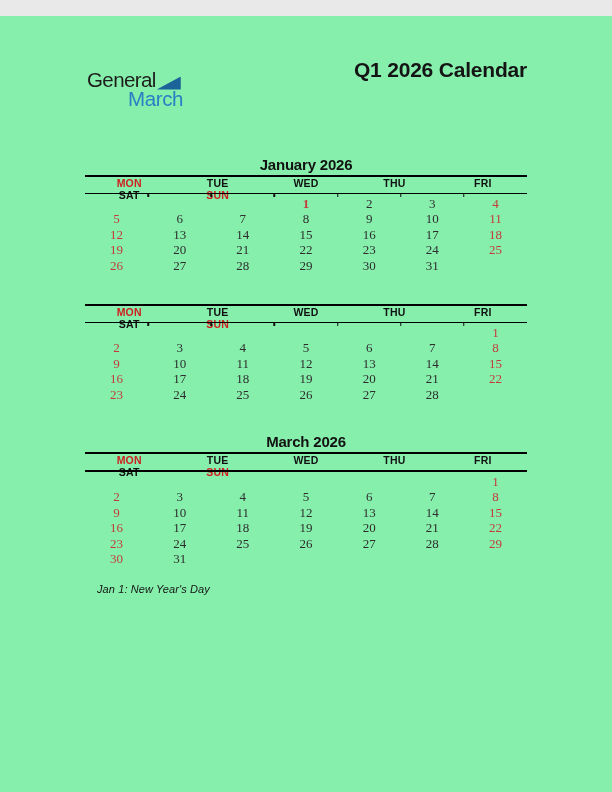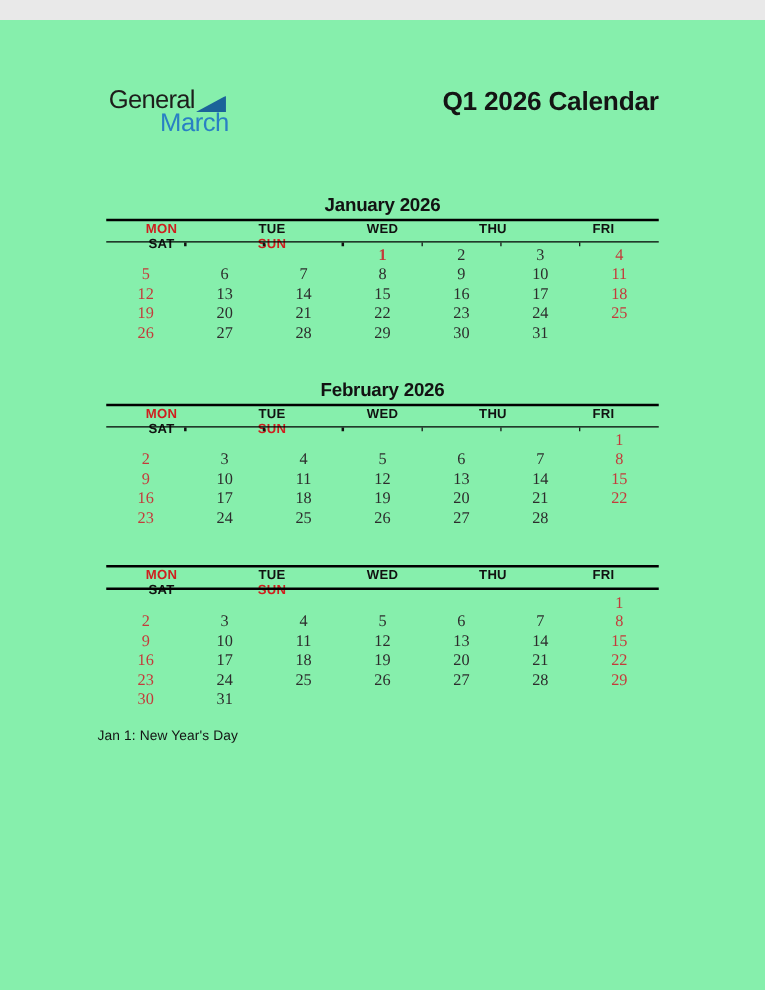--- a/index.html
+++ b/index.html
@@ -25,21 +25,21 @@
     background:var(--logo-triangle, #1b6399);
     clip-path:polygon(0 100%, 100% 0, 100% 100%);
   }
   .logo-blue {
     font-size:20.5px; line-height:1; letter-spacing:-0.4px;
     color:var(--logo-blue, #2980c4);
     text-align:right; margin-top:-2px;
   }
 
   
-  .doc-title { position:absolute; top:54px; right:85px; text-align:left; }
+  .doc-title { position:absolute; top:42px; right:85px; text-align:left; }
   .doc-title .main {
     font-size:21px; font-weight:bold; letter-spacing:-0.2px;
     color:#141414; line-height:1.1; margin:0;
   }
   .doc-title .sub { font-size:16px; color:#141414; margin-top:4px; }
 
   
   .months { position:absolute; top:140px; left:85px; width:442px; }
   .month { margin-bottom:31px; }
   .month-title {
@@ -70,22 +70,22 @@
   .cal-row .dc {
     text-align:center;
     font-family:"Liberation Serif", serif;
     font-size:13px; color:#2d2d2d; line-height:1;
   }
   .cal-row .dc.red { color:var(--date-red, #c43b3b); }
   .cal-row .dc.holiday { color:var(--date-red, #c43b3b); font-weight:bold; }
 
   
   .footer {
-    position:absolute; left:78px; top:567px;
-    font-size:11px; color:#141414; letter-spacing:0.1px;
+    position:absolute; left:97px; top:567px;
+    font-size:11px; color:#141414; letter-spacing:0.1px;font-style:italic;
   }
 </style>
 </head>
 <body>
 
 <div class="page">
 
   <div class="logo">
     <div class="logo-row">
       <span class="logo-general">General</span>
@@ -162,21 +162,20 @@
               <span class="dc">28</span>
               <span class="dc">29</span>
               <span class="dc">30</span>
               <span class="dc">31</span>
               <span class="dc"></span>
             </div>
           </div>
         </div>
       </div>
       <div class="month">
-        <div class="month-title">February 2026</div>
         <div class="cal">
           <div class="cal-header">
             <span class="dh red">MON</span>
             <span class="dh">TUE</span>
             <span class="dh">WED</span>
             <span class="dh">THU</span>
             <span class="dh">FRI</span>
             <span class="dh">SAT</span>
             <span class="dh red">SUN</span>
           </div>
@@ -231,20 +230,21 @@
               <span class="dc">25</span>
               <span class="dc">26</span>
               <span class="dc">27</span>
               <span class="dc">28</span>
               <span class="dc"></span>
             </div>
           </div>
         </div>
       </div>
       <div class="month">
+        <div class="month-title">March 2026</div>
         <div class="cal">
           <div class="cal-header">
             <span class="dh red">MON</span>
             <span class="dh">TUE</span>
             <span class="dh">WED</span>
             <span class="dh">THU</span>
             <span class="dh">FRI</span>
             <span class="dh">SAT</span>
             <span class="dh red">SUN</span>
           </div>

